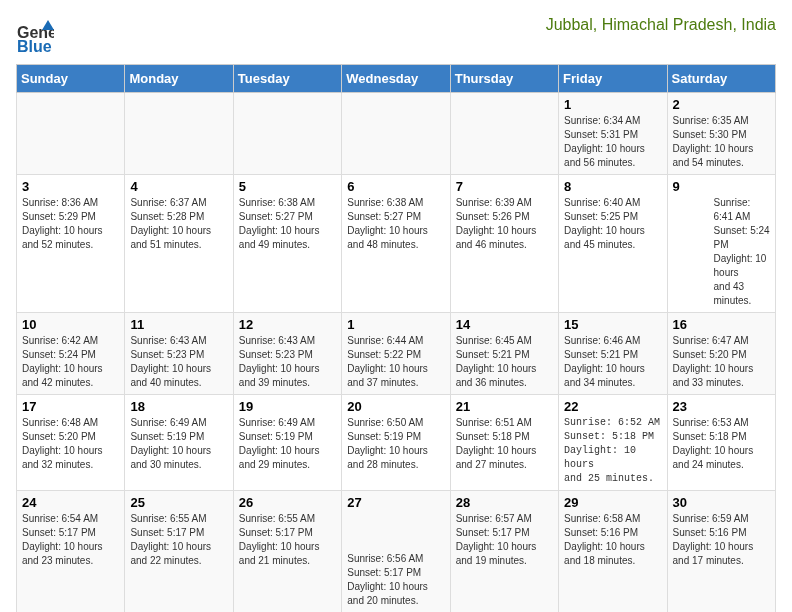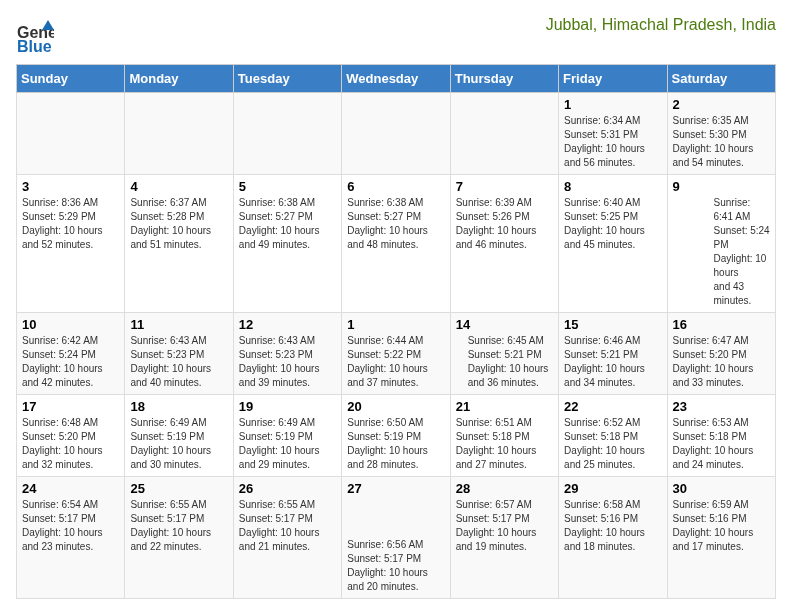--- a/index.html
+++ b/index.html
@@ -202,21 +202,21 @@
         </td>
         <td>
           <span class="day-num">1</span>
           <div class="day-info" style="white-space: pre-line;">Sunrise: 6:44 AM
 Sunset: 5:22 PM
 Daylight: 10 hours
 and 37 minutes.</div>
         </td>
         <td>
           <span class="day-num">14</span>
-          <div class="day-info" style="white-space: pre-line; margin-left: 12px;">Sunrise: 6:45 AM
+          <div class="day-info" style="white-space: pre-line;">Sunrise: 6:45 AM
 Sunset: 5:21 PM
 Daylight: 10 hours
 and 36 minutes.</div>
         </td>
         <td>
           <span class="day-num">15</span>
           <div class="day-info" style="white-space: pre-line;">Sunrise: 6:46 AM
 Sunset: 5:21 PM
 Daylight: 10 hours
 and 34 minutes.</div>
@@ -260,21 +260,21 @@
         </td>
         <td>
           <span class="day-num">21</span>
           <div class="day-info" style="white-space: pre-line;">Sunrise: 6:51 AM
 Sunset: 5:18 PM
 Daylight: 10 hours
 and 27 minutes.</div>
         </td>
         <td>
           <span class="day-num">22</span>
-          <div class="day-info" style="white-space: pre-line;">Sunrise: 6:52 AM
+          <div class="day-info" style="white-space: pre-line; font-family: Liberation Mono, monospace;">Sunrise: 6:52 AM
 Sunset: 5:18 PM
 Daylight: 10 hours
 and 25 minutes.</div>
         </td>
         <td>
           <span class="day-num">23</span>
           <div class="day-info" style="white-space: pre-line;">Sunrise: 6:53 AM
 Sunset: 5:18 PM
 Daylight: 10 hours
 and 24 minutes.</div>

